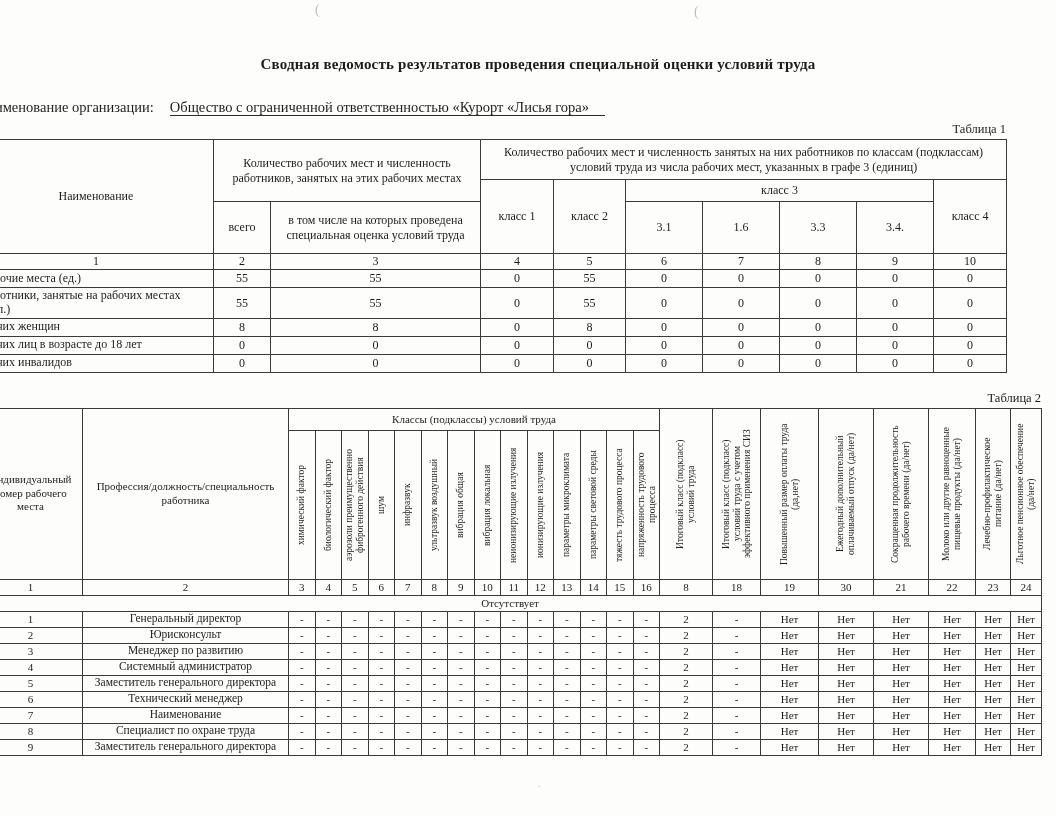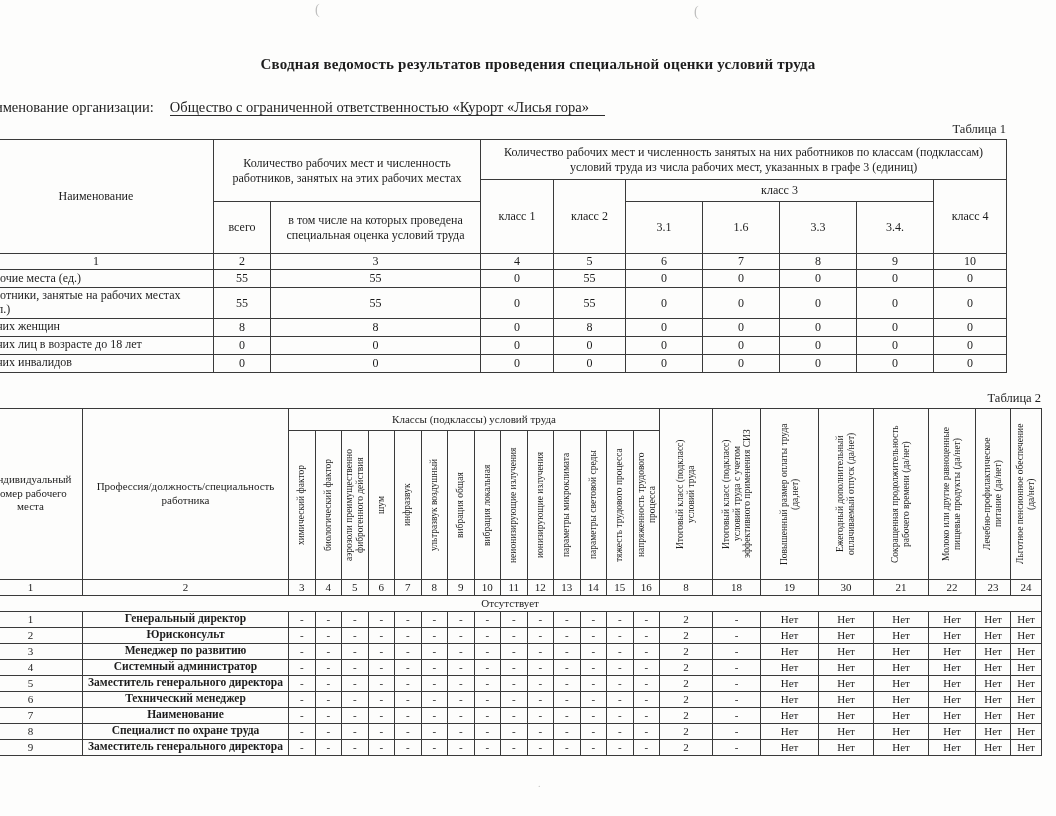--- a/index.html
+++ b/index.html
@@ -69,21 +69,21 @@
   .rot {
     writing-mode: vertical-rl;
     transform: rotate(180deg);
     margin: 0 auto;
     height: 142px;
     font-size: 9.5px;
     line-height: 1.12;
     text-align: center;
   }
   #table2 tbody td { height: 15px; padding: 0 1px; }
-  #table2 td.prof { font-size: 11.5px; font-weight: bold; }
+  #table2 td.prof { font-size: 11.5px; }
   #table2 .absent-row td { height: 15px; }
 
   
   .artifact { position: absolute; color: #8d8d8d; opacity: 0.55; font-size: 14px; }
   .a1 { left: 315px; top: 2px; }
   .a2 { left: 694px; top: 4px; }
   .a3 { left: 538px; top: 778px; font-size: 10px; }
 </style>
 </head>
 <body>

